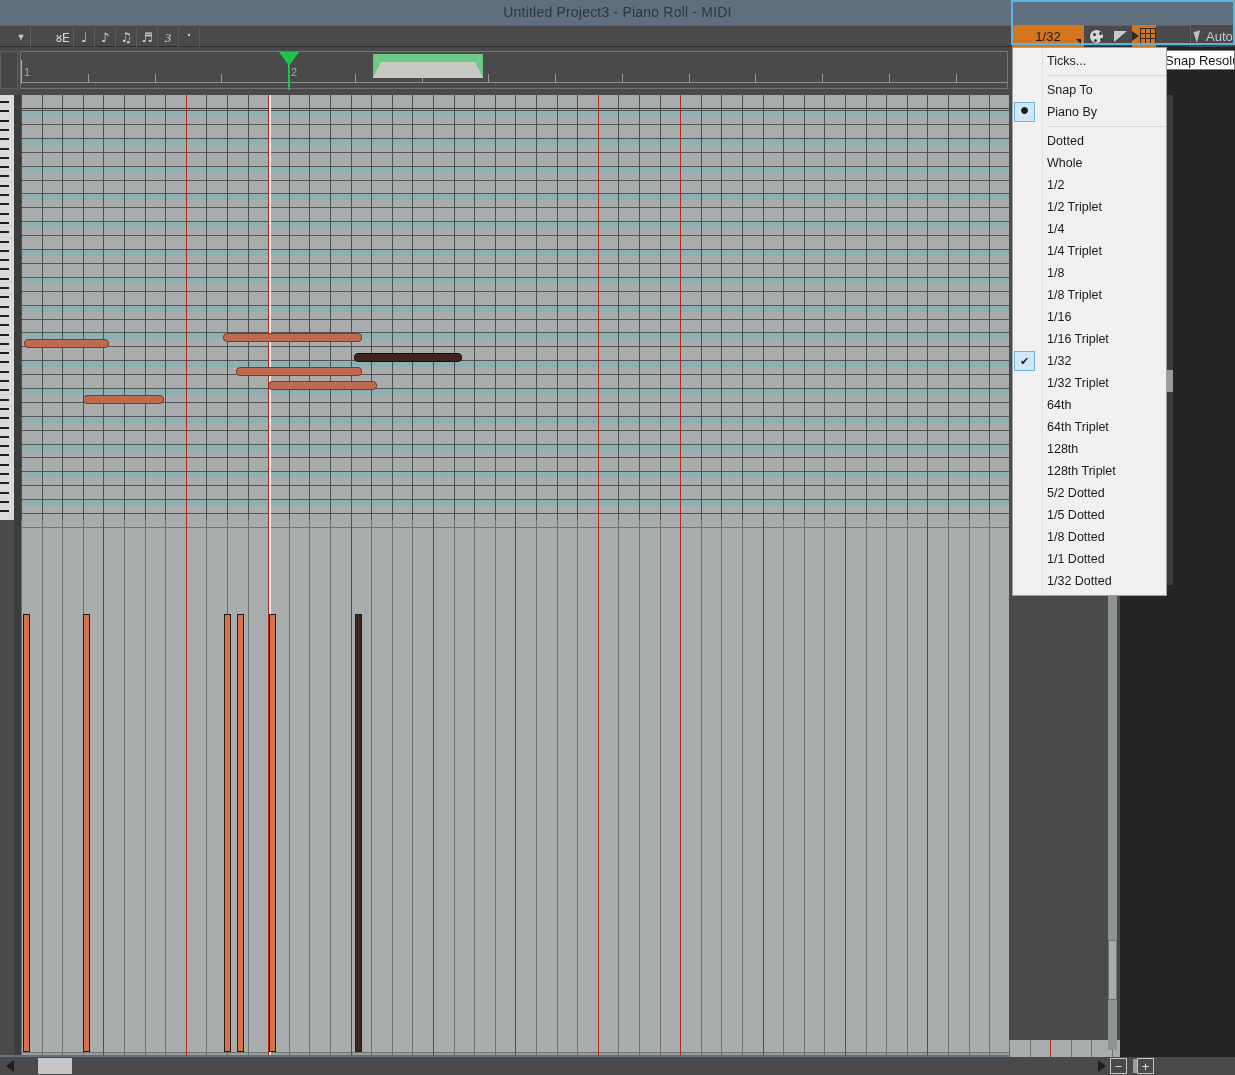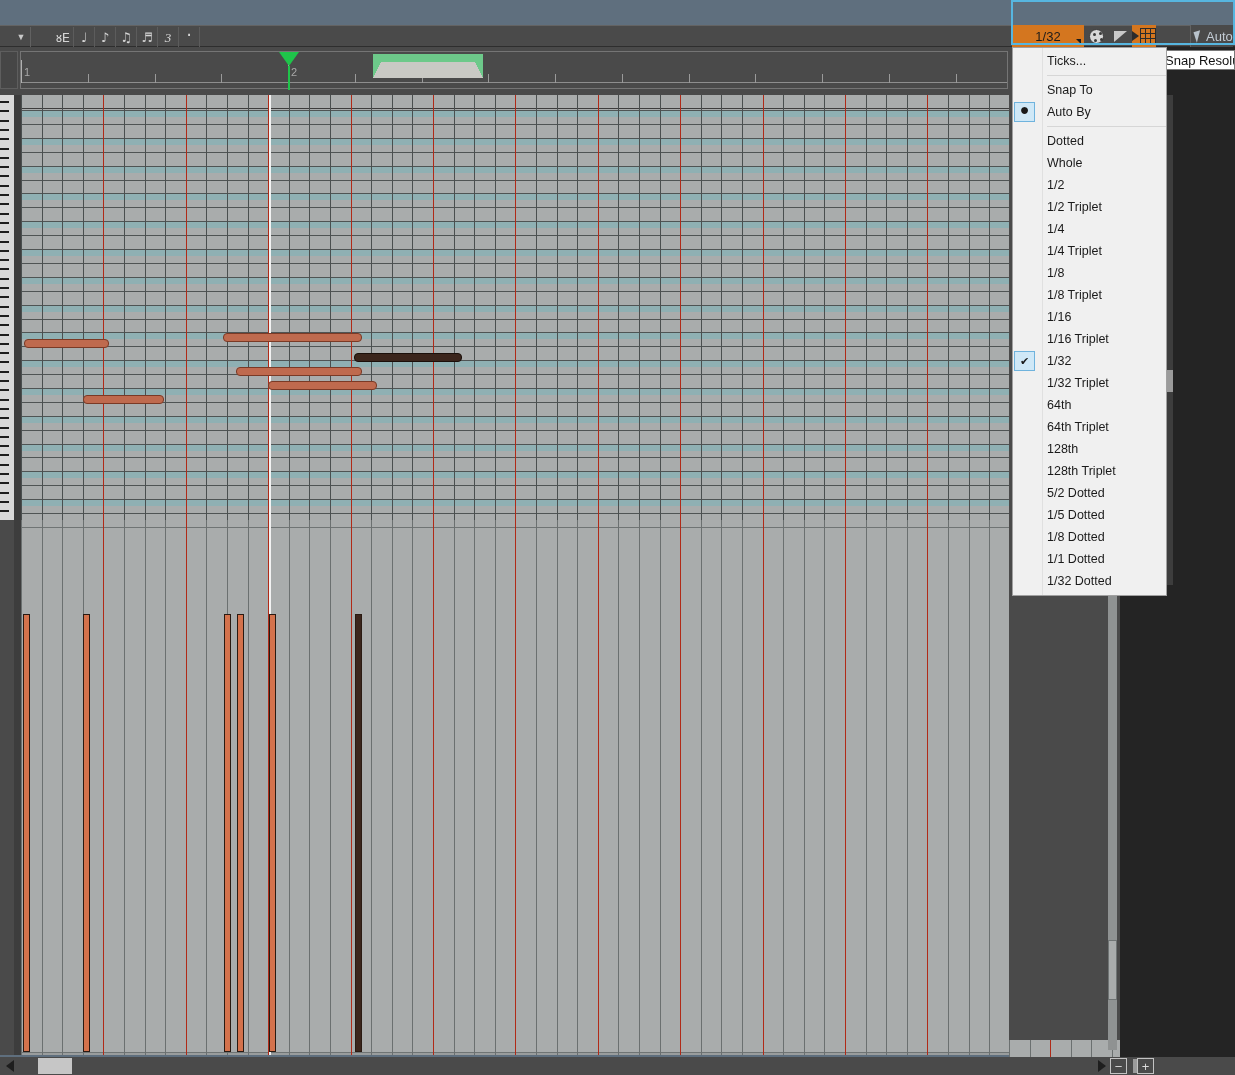--- a/index.html
+++ b/index.html
@@ -222,20 +222,21 @@
     font-size:11px;color:#1a1a1a;
   }
   .mi .mark.dotm{font-size:16px;line-height:0;padding-bottom:4px;}
   .msep{height:1px;background:#d6d6d6;margin:3px 0 3px 34px;}
 </style>
 </head>
 <body>
 
 <div class="app">
 
+  <div class="titlebar">Untitled Project3 - Piano Roll - MIDI</div>
 
   <div class="toolbar">
     <div class="tb-arrow">▼</div>
     <div class="tb-sep" style="left:30px;"></div>
     <div class="dur-group" id="dur-group">
         <div class="dur-btn">ᴕD</div>
         <div class="dur-btn">ᴕE</div>
         <div class="dur-btn">♩</div>
         <div class="dur-btn">♪</div>
         <div class="dur-btn">♫</div>
@@ -581,21 +582,21 @@
     <div class="zoombtn" style="left:1137px;">+</div>
   </div>
 
   <div class="sel-outline"></div>
 
   <div class="menu" id="menu">
     <div class="gutter"></div>
   <div class="mi"><span>Ticks...</span></div>
       <div class="msep"></div>
       <div class="mi"><span>Snap To</span></div>
-      <div class="mi"><span class="mark dotm">●</span><span>Auto By</span></div>
+      <div class="mi"><span class="mark dotm">●</span><span>Piano By</span></div>
       <div class="msep"></div>
       <div class="mi"><span>Dotted</span></div>
       <div class="mi"><span>Whole</span></div>
       <div class="mi"><span>1/2</span></div>
       <div class="mi"><span>1/2 Triplet</span></div>
       <div class="mi"><span>1/4</span></div>
       <div class="mi"><span>1/4 Triplet</span></div>
       <div class="mi"><span>1/8</span></div>
       <div class="mi"><span>1/8 Triplet</span></div>
       <div class="mi"><span>1/16</span></div>

